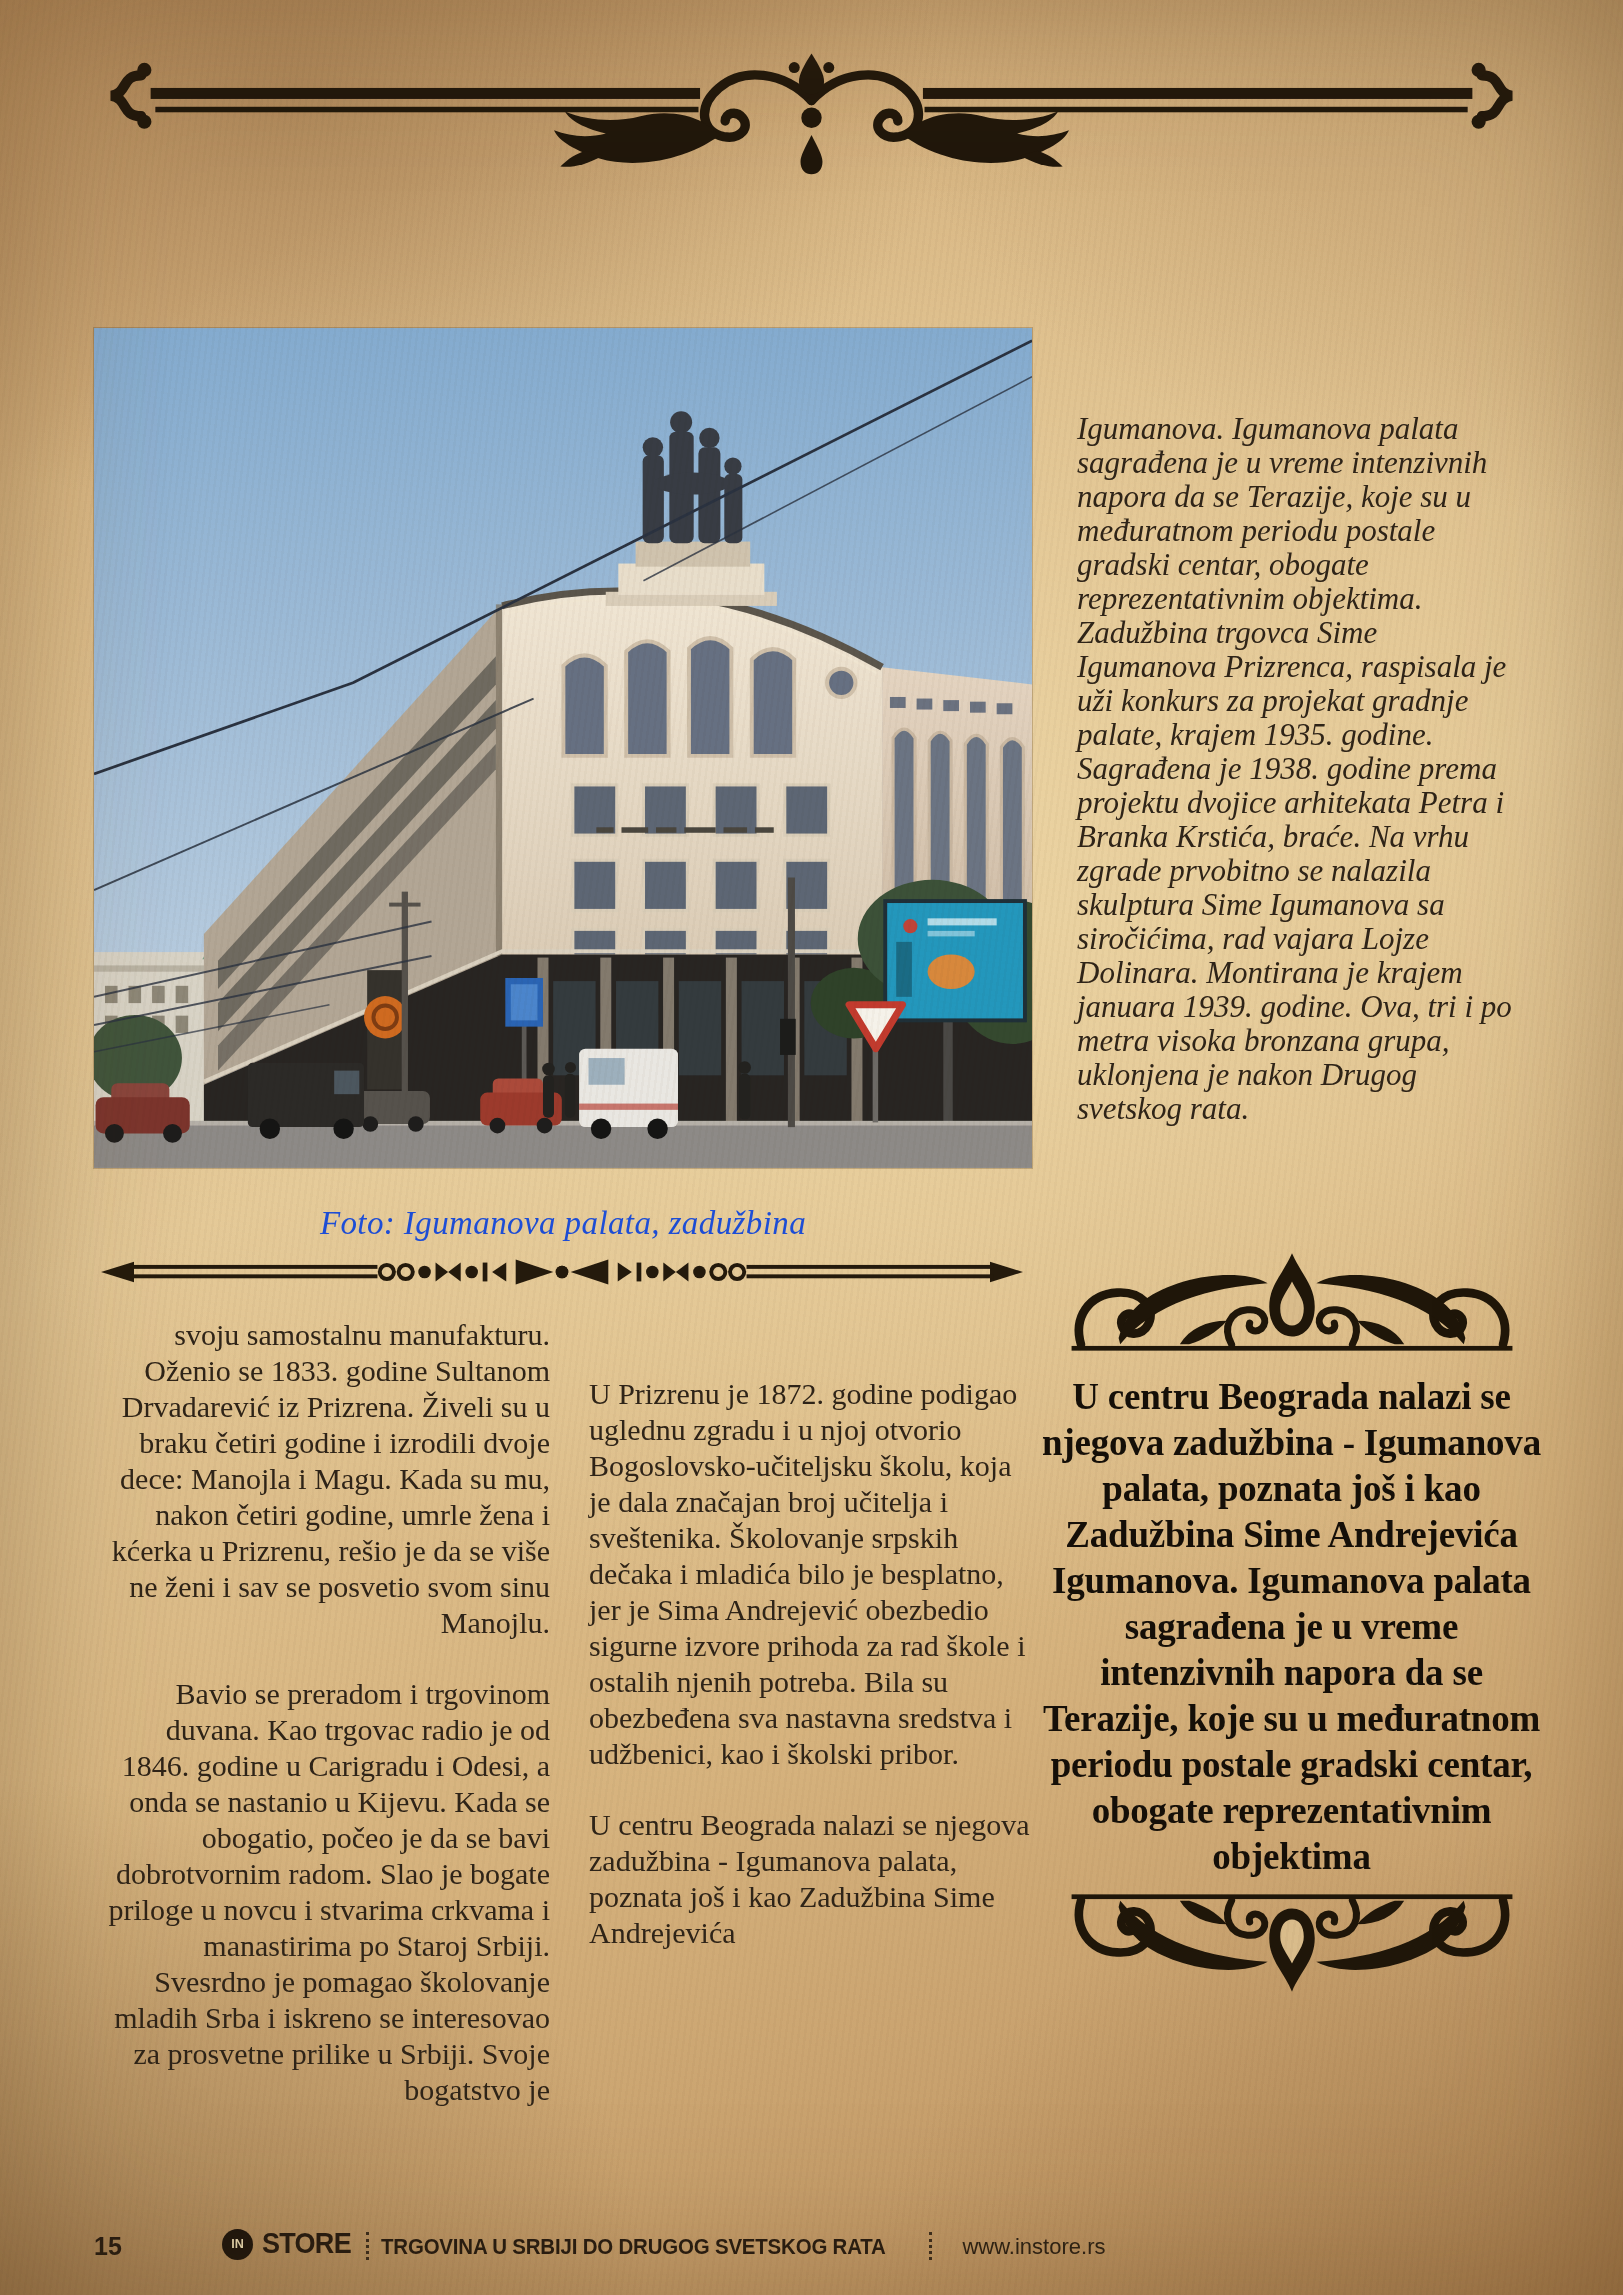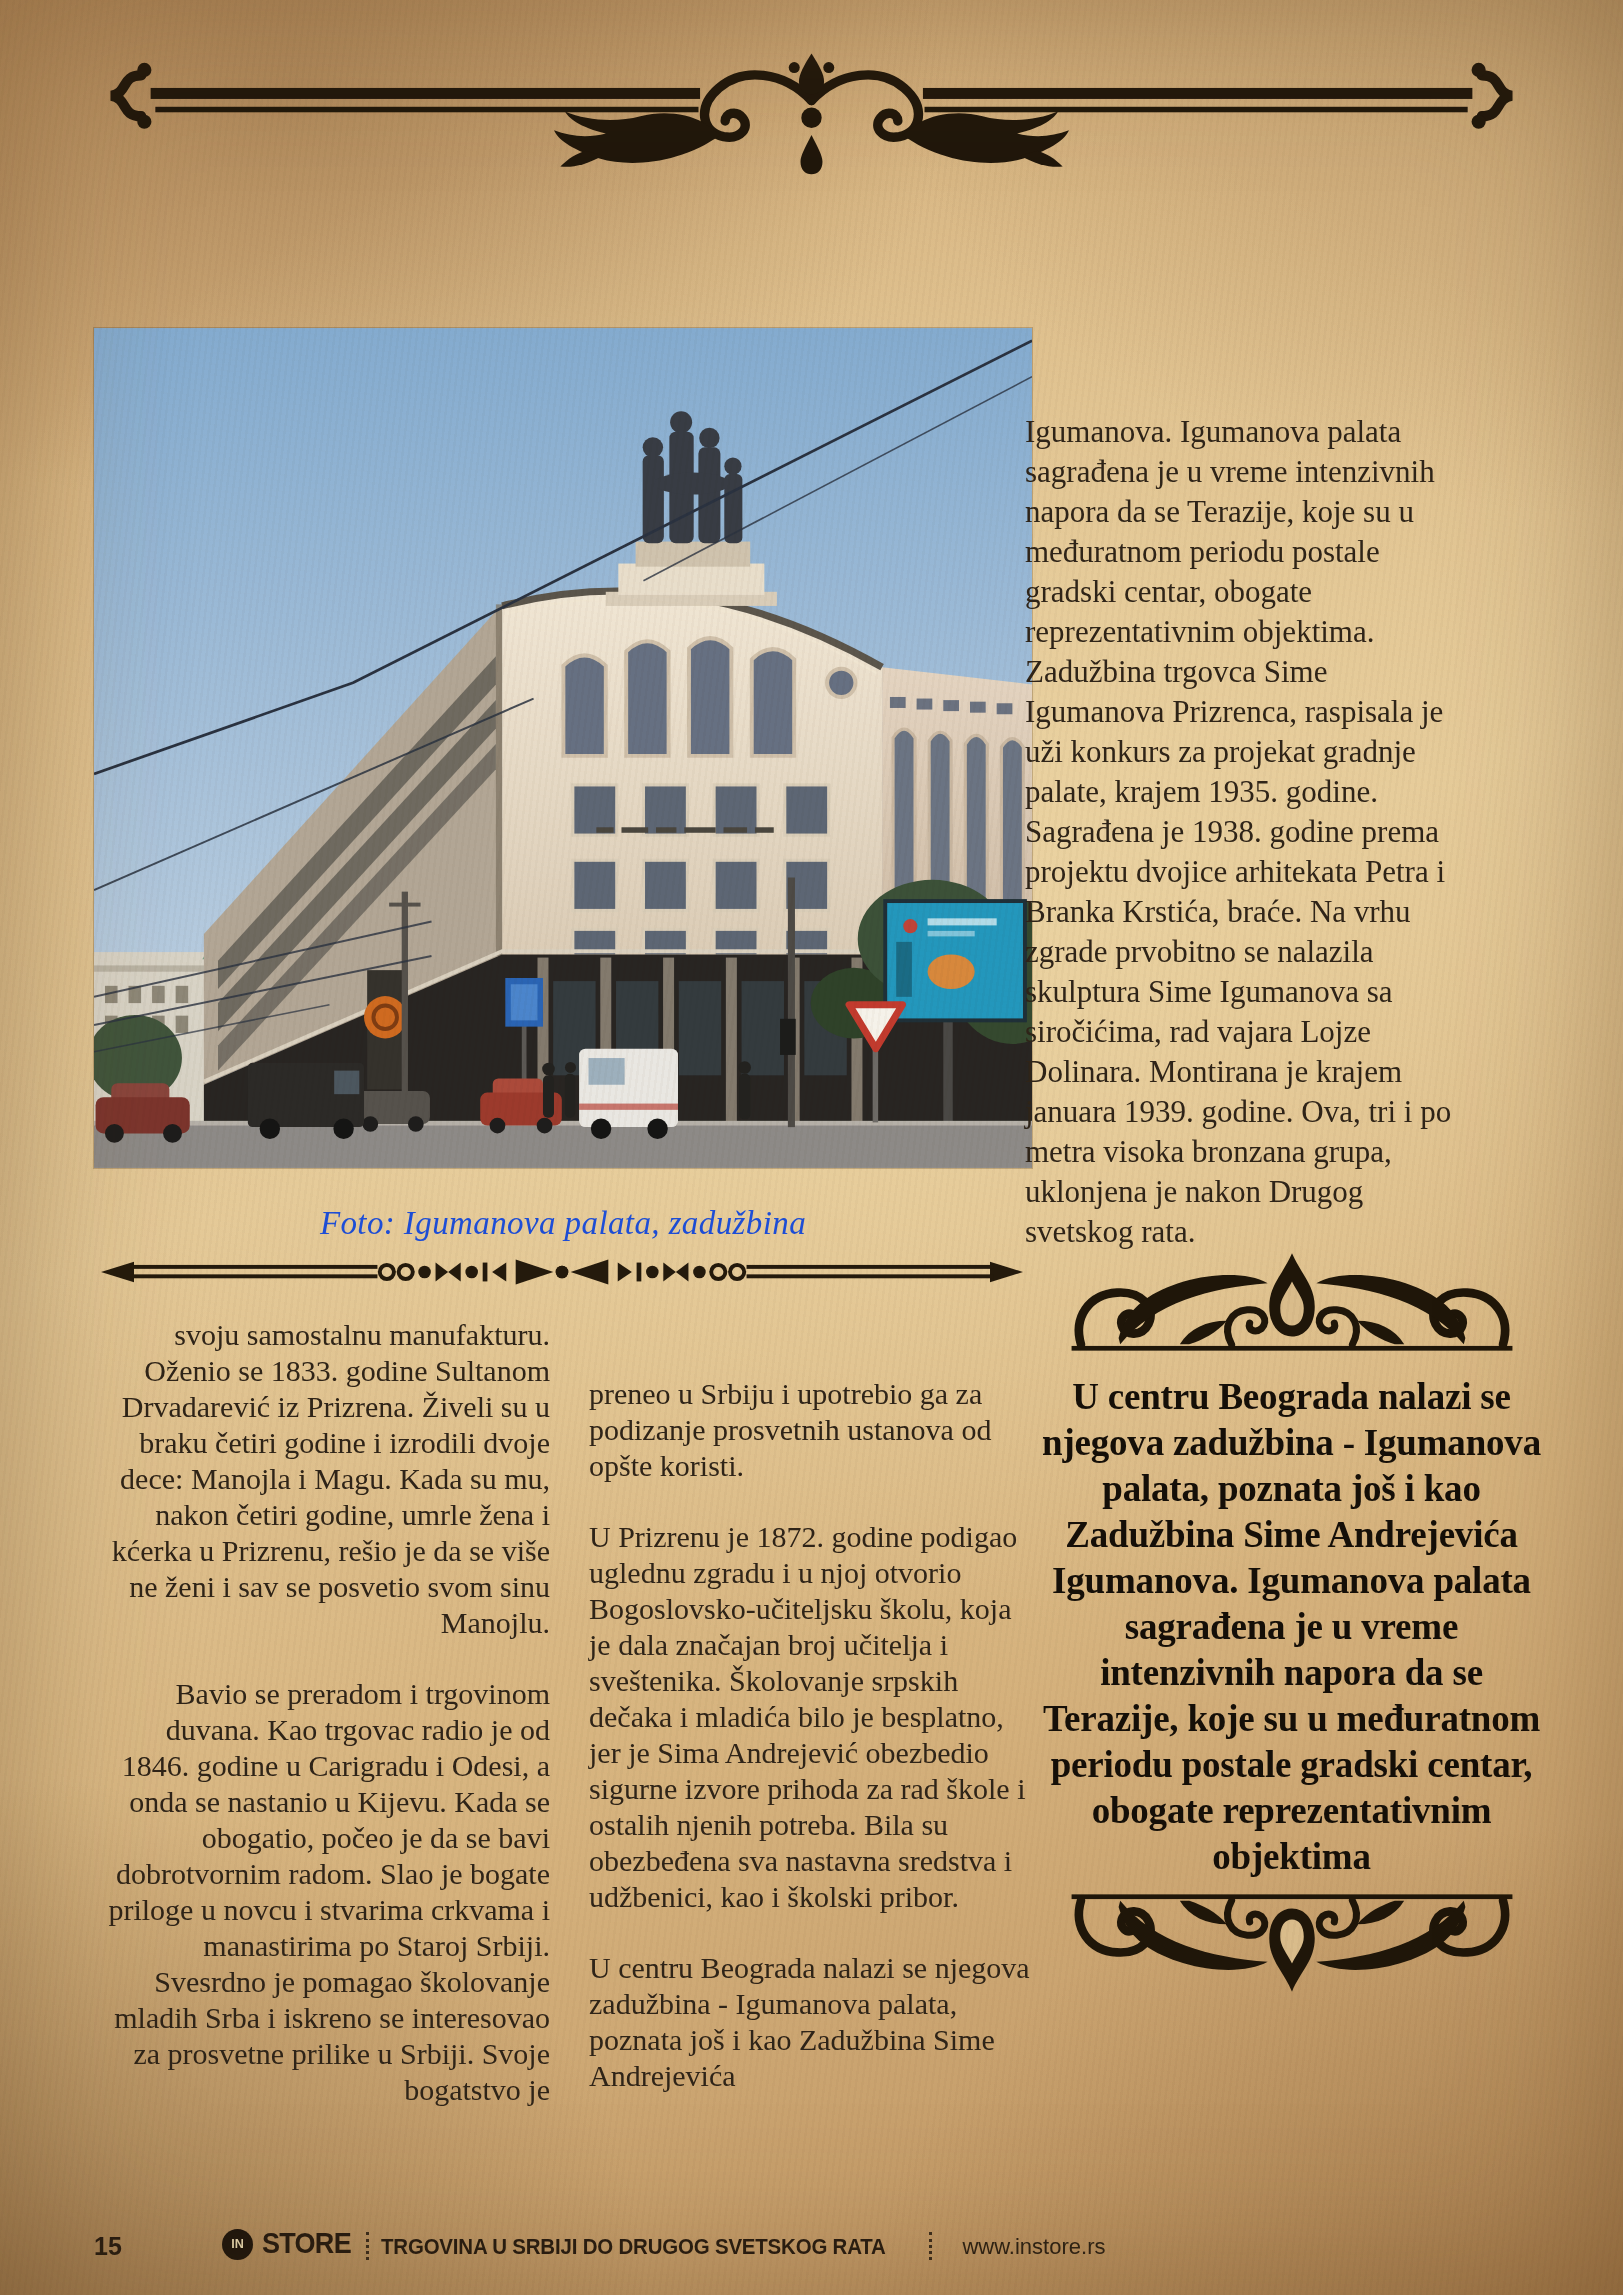--- a/index.html
+++ b/index.html
@@ -28,21 +28,21 @@
   figure.photo svg{display:block;width:100%;height:100%;}
   
   .caption{left:94px;top:1205px;width:938px;text-align:center;font-style:italic;
            font-size:33px;color:#1d4ed8;letter-spacing:0.4px;}
   #capDivider{left:101px;top:1253px;width:922px;height:38px;}
   
   .col{color:#2f2418;font-size:30px;line-height:36px;text-align:left;}
   .col p{margin:0 0 35px 0;}
   .col-left{left:96px;top:1317px;width:454px;text-align:right;}
   .col-mid{left:589px;top:1376px;width:441px;}
-  .col-right{left:1025px;top:412px;width:440px;font-size:31px;line-height:40px;}
+  .col-right{left:1077px;top:412px;width:440px;font-size:31px;line-height:34px;font-style:italic;}
   .col-right p{margin:0;}
   
   .pullquote{left:1038px;top:1250px;width:507px;text-align:center;}
   .pullquote svg.flourish{width:444px;height:104px;display:inline-block;}
   .pullquote svg.flip{transform:scaleY(-1);}
   .pullquote blockquote{margin:15.7px 0 11px 0;font-weight:bold;font-size:37px;line-height:46px;
      color:#150f08;letter-spacing:-0.2px;}
   
   footer{left:0;top:2221px;width:1623px;height:55px;position:absolute;padding-left:8px;}
   .pagenum{position:absolute;left:94px;top:11px;font:bold 25px "Liberation Sans",sans-serif;color:#241a10;}
@@ -319,21 +319,20 @@
   <div class="col col-right abs">
     <p>Igumanova. Igumanova palata sagrađena je u vreme intenzivnih napora da se Terazije, koje su u međuratnom periodu postale gradski centar, obogate reprezentativnim objektima. Zadužbina trgovca Sime Igumanova Prizrenca, raspisala je uži konkurs za projekat gradnje palate, krajem 1935. godine. Sagrađena je 1938. godine prema projektu dvojice arhitekata Petra i Branka Krstića, braće. Na vrhu zgrade prvobitno se nalazila skulptura Sime Igumanova sa siročićima, rad vajara Lojze Dolinara. Montirana je krajem januara 1939. godine. Ova, tri i po metra visoka bronzana grupa, uklonjena je nakon Drugog svetskog rata.</p>
   </div>
 
   <div class="col col-left abs">
     <p>svoju samostalnu manufakturu. Oženio se 1833. godine Sultanom Drvadarević iz Prizrena. Živeli su u braku četiri godine i izrodili dvoje dece: Manojla i Magu. Kada su mu, nakon četiri godine, umrle žena i kćerka u Prizrenu, rešio je da se više ne ženi i sav se posvetio svom sinu Manojlu.</p>
     <p>Bavio se preradom i trgovinom duvana. Kao trgovac radio je od 1846. godine u Carigradu i Odesi, a onda se nastanio u Kijevu. Kada se obogatio, počeo je da se bavi dobrotvornim radom. Slao je bogate priloge u novcu i stvarima crkvama i manastirima po Staroj Srbiji. Svesrdno je pomagao školovanje mladih Srba i iskreno se interesovao za prosvetne prilike u Srbiji. Svoje bogatstvo je</p>
   </div>
 
   <div class="col col-mid abs">
-    <p>preneo u Srbiju i upotrebio ga za podizanje prosvetnih ustanova od opšte koristi.</p>
     <p>U Prizrenu je 1872. godine podigao uglednu zgradu i u njoj otvorio Bogoslovsko-učiteljsku školu, koja je dala značajan broj učitelja i sveštenika. Školovanje srpskih dečaka i mladića bilo je besplatno, jer je Sima Andrejević obezbedio sigurne izvore prihoda za rad škole i ostalih njenih potreba. Bila su obezbeđena sva nastavna sredstva i udžbenici, kao i školski pribor.</p>
     <p>U centru Beograda nalazi se njegova zadužbina - Igumanova palata, poznata još i kao Zadužbina Sime Andrejevića</p>
   </div>
 
   <aside class="pullquote abs">
     <svg class="flourish" viewBox="0 0 566 132" aria-hidden="true">
       <rect x="2" y="122" width="562" height="6" fill="#1f1609"></rect>
       <g id="fl-left">
         <path d="M14,120 C4,86 24,56 60,54 C92,52 110,74 100,94 C92,110 70,110 66,96 C63,86 72,78 80,82" fill="none" stroke="#1f1609" stroke-width="11" stroke-linecap="round"></path>
         <path d="M64,120 C108,66 178,48 252,42 C216,22 138,32 94,64 C74,79 66,98 62,112 Z" fill="#1f1609"></path>

